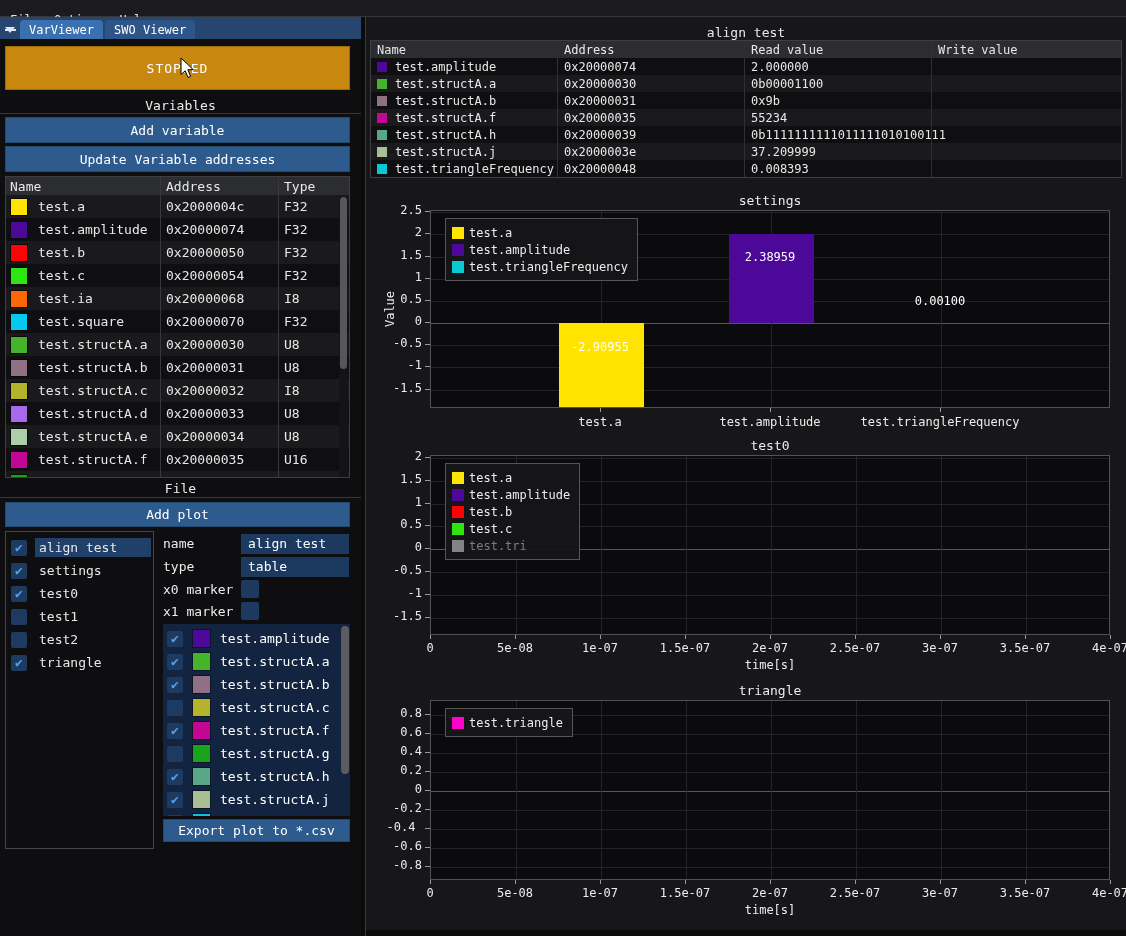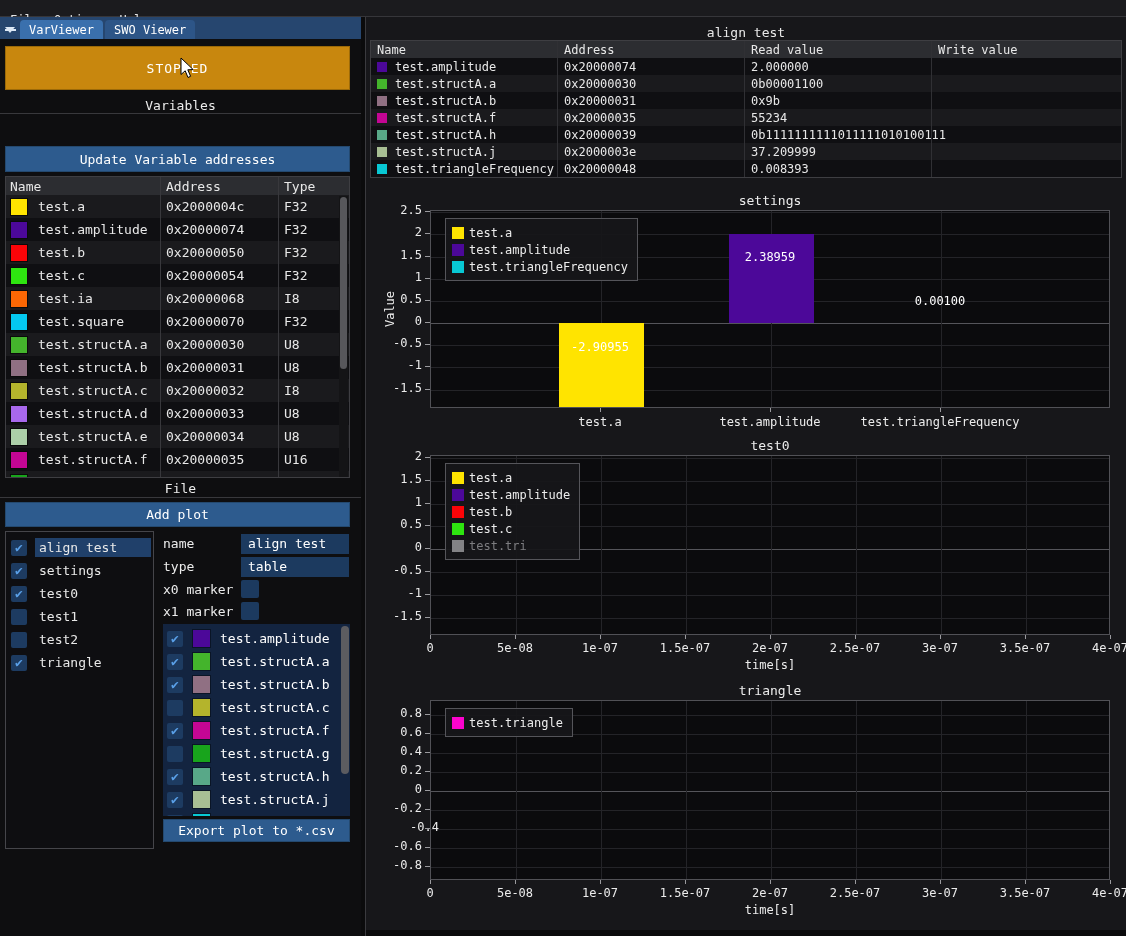--- a/index.html
+++ b/index.html
@@ -123,20 +123,21 @@
     <div class="tri"></div>
   </div>
 <div class="tab active">VarViewer</div>
     <div class="tab inactive">SWO Viewer</div>
   </div>
 
 <div class="left-panel">
   <button class="stop-btn">STOPPED</button>
   <div class="section-header" style="top:59px">Variables</div>
   <div class="sep" style="top:74px"></div>
+  <button class="blue-btn btn-wide" style="top:78px">Add variable</button>
   <button class="blue-btn btn-wide" style="top:107px">Update Variable addresses</button>
   <div class="var-table" id="varTable">
       <div class="vt-header">
         <div class="vt-c1" style="padding-left: 4px;">Name</div>
         <div class="vt-c2">Address</div>
         <div class="vt-c3">Type</div>
       </div>
       <div class="vt-row">
         <div class="vt-c1">
           <span class="swatch-lg" style="background: rgb(255, 228, 0);"></span>
@@ -584,21 +585,21 @@
       <div class="ytick-label" style="left: 2px; top: 708.158px;">0.6</div>
       <div class="ytick-mark" style="left: 59px; top: 735.105px;"></div>
       <div class="ytick-label" style="left: 2px; top: 727.105px;">0.4</div>
       <div class="ytick-mark" style="left: 59px; top: 754.053px;"></div>
       <div class="ytick-label" style="left: 2px; top: 746.053px;">0.2</div>
       <div class="ytick-mark" style="left: 59px; top: 773px;"></div>
       <div class="ytick-label" style="left: 2px; top: 765px;">0</div>
       <div class="ytick-mark" style="left: 59px; top: 791.947px;"></div>
       <div class="ytick-label" style="left: 2px; top: 783.947px;">-0.2</div>
       <div class="ytick-mark" style="left: 59px; top: 810.895px;"></div>
-      <div class="ytick-label" style="left: 19px; top: 802.895px;">-0.4</div>
+      <div class="ytick-label" style="left: 8px; top: 802.895px; text-align: center;">-0.4</div>
       <div class="ytick-mark" style="left: 59px; top: 829.842px;"></div>
       <div class="ytick-label" style="left: 2px; top: 821.842px;">-0.6</div>
       <div class="ytick-mark" style="left: 59px; top: 848.789px;"></div>
       <div class="ytick-label" style="left: 2px; top: 840.789px;">-0.8</div>
       <div class="xtick-mark" style="left: 64px; top: 863px;"></div>
       <div class="xtick-label" style="left: 19px; top: 869px; width: 90px;">0</div>
       <div class="xtick-mark" style="left: 149px; top: 863px;"></div>
       <div class="xtick-label" style="left: 104px; top: 869px; width: 90px;">5e-08</div>
       <div class="xtick-mark" style="left: 234px; top: 863px;"></div>
       <div class="xtick-label" style="left: 189px; top: 869px; width: 90px;">1e-07</div>

